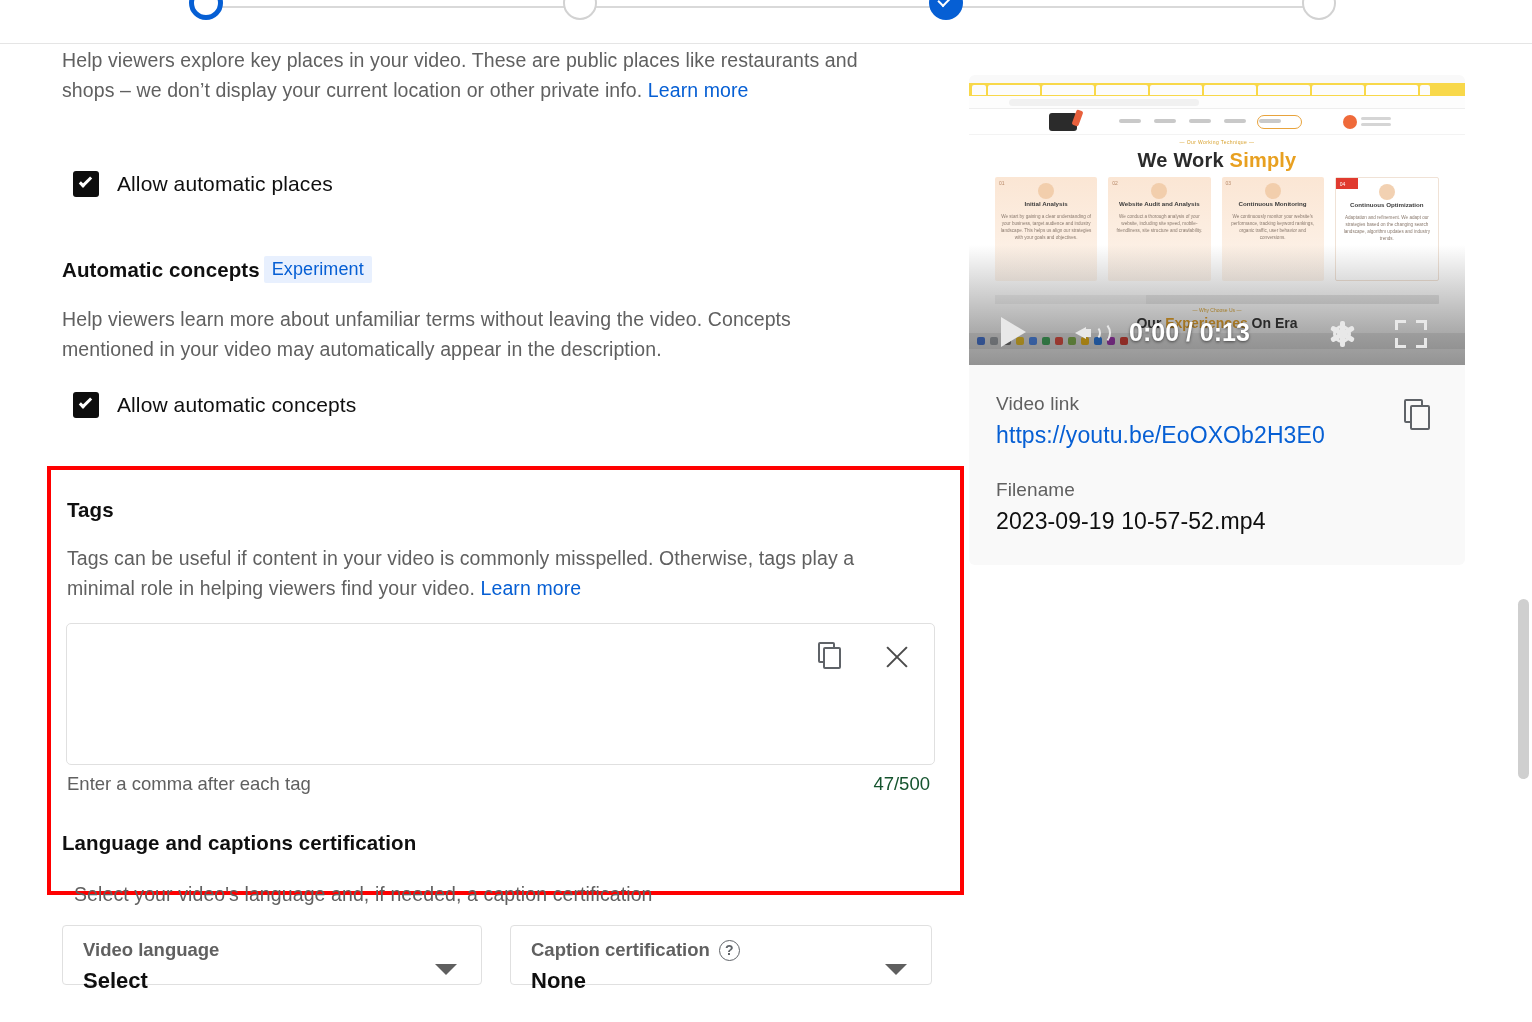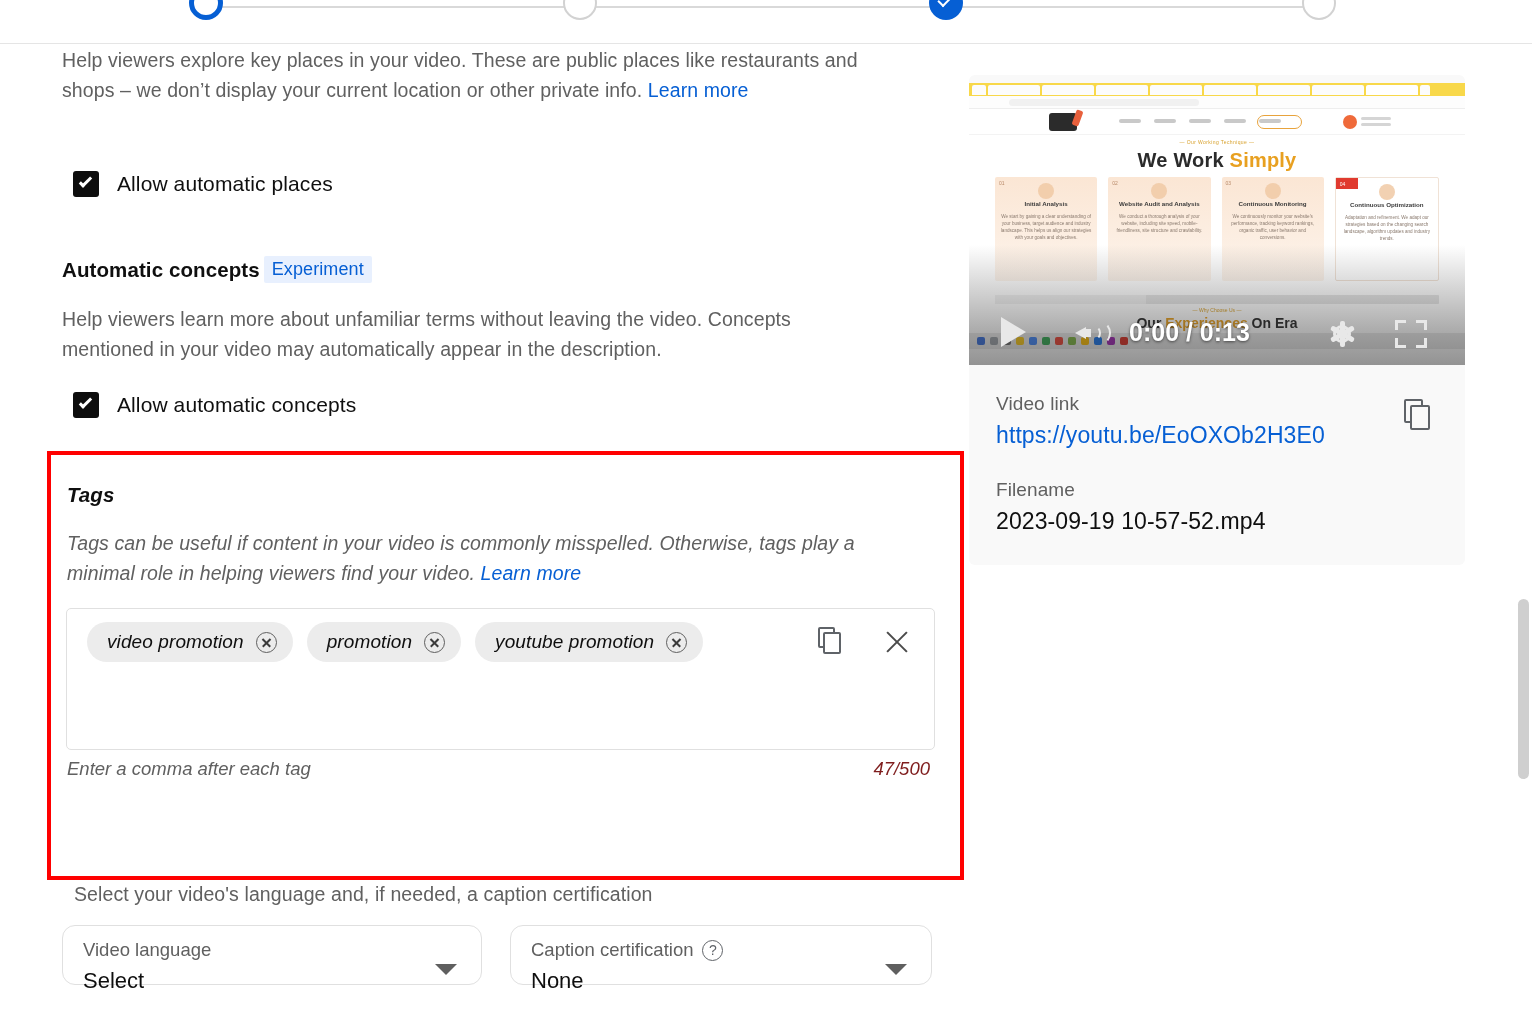--- a/index.html
+++ b/index.html
@@ -58,22 +58,22 @@
   .concepts-head { position: absolute; left: 62px; top: 212px; display: flex; align-items: center; gap: 4px; }
   .experiment-badge {
     color: #065fd4; background: #e8f0fe; font-size: 18px; padding: 3px 8px; border-radius: 2px;
     letter-spacing: 0.1px;
   }
   .concepts-desc { position: absolute; left: 62px; top: 260px; width: 800px; }
   .concepts-check { left: 73px; top: 348px; }
 
   
   .tags-highlight {
-    position: absolute; left: 47px; top: 407px; width: 917px; height: 429px;
-    border: 4px solid #ff0000; background: #fff; font-style: italic;
+    position: absolute; left: 47px; top: 422px; width: 917px; height: 429px;
+    border: 4px solid #ff0000; background: #fff;
   }
   .tags-title { position: absolute; left: 16px; top: 28px; }
   .tags-desc { position: absolute; left: 16px; top: 73px; width: 845px; }
 
   .tags-field {
     position: absolute; left: 15px; top: 153px; width: 869px; height: 142px;
     border: 1px solid #e0e0e0; border-radius: 5px; background: #fff;
   }
   .chips { position: absolute; left: 20px; top: 13px; width: 680px; display: flex; flex-wrap: wrap; gap: 12px 14px; }
   .chip {
@@ -101,28 +101,28 @@
     position: absolute; left: 5px; top: 5px; width: 18px; height: 22px;
     border: 2px solid #5f6368; border-radius: 2px; background: #fff;
   }
   .close-icon::before, .close-icon::after {
     content: ""; position: absolute; left: 1px; top: 14px; width: 28px; height: 2px; background: #4a4a4a;
   }
   .close-icon::before { transform: rotate(45deg); }
   .close-icon::after { transform: rotate(-45deg); }
 
   .tags-hint { position: absolute; left: 16px; top: 303px; color: #606060; font-size: 18.5px; }
-  .tags-count { position: absolute; right: 30px; top: 303px; color: #7f1d1d; font-size: 18.5px; }
+  .tags-count { position: absolute; right: 30px; top: 303px; color: #14532d; font-size: 18.5px; }
 
   
   .lang-title { position: absolute; left: 62px; top: 787px; }
   .lang-desc { position: absolute; left: 74px; top: 835px; }
 
   .select-box {
-    position: absolute; height: 60px; border: 1px solid #e0e0e0; border-radius: 13px; background: #fff; cursor: pointer;
+    position: absolute; height: 60px; border: 1px solid #e0e0e0; border-radius: 4px; background: #fff; cursor: pointer; font-weight: bold;
   }
   .select-lang { left: 62px; top: 881px; width: 420px; }
   .select-caption { left: 510px; top: 881px; width: 422px; }
   .select-label { position: absolute; left: 20px; top: 13px; color: #606060; font-size: 18.5px; display: flex; align-items: center; gap: 9px; }
   .select-value { position: absolute; left: 20px; top: 42px; color: #0f0f0f; font-size: 22px; }
   .caret {
     position: absolute; right: 24px; top: 38px; width: 0; height: 0;
     border-left: 11px solid transparent; border-right: 11px solid transparent; border-top: 11px solid #5f5f5f;
   }
   .help-icon {
@@ -260,48 +260,35 @@
 
     <div class="tags-highlight">
       <div class="sec-title tags-title">Tags</div>
 
       <div class="body-text tags-desc">
         <span>Tags can be useful if content in your video is commonly misspelled. Otherwise, tags play a minimal role in helping viewers find your video.</span>
         <a class="link">Learn more</a>
       </div>
 
       <div class="tags-field">
-        <div class="chips">
-          <span class="chip">
-            <span class="chip-label">video promotion</span>
-            <span class="chip-x"></span>
-          </span>
-          <span class="chip">
-            <span class="chip-label">promotion</span>
-            <span class="chip-x"></span>
-          </span>
-          <span class="chip">
-            <span class="chip-label">youtube promotion</span>
-            <span class="chip-x"></span>
-          </span>
-        </div>
 
         <div class="field-actions">
           <span class="icon-btn copy-icon">
             <span class="back"></span>
             <span class="front"></span>
           </span>
           <span class="icon-btn close-icon"></span>
         </div>
       </div>
 
       <div class="tags-hint">Enter a comma after each tag</div>
       <div class="tags-count">47/500</div>
     </div>
 
+    <div class="sec-title lang-title">Language and captions certification</div>
     <div class="body-text lang-desc">Select your video's language and, if needed, a caption certification</div>
 
     <div class="select-box select-lang">
       <span class="select-label">Video language</span>
       <span class="select-value">Select</span>
       <span class="caret"></span>
     </div>
 
     <div class="select-box select-caption">
       <span class="select-label">

